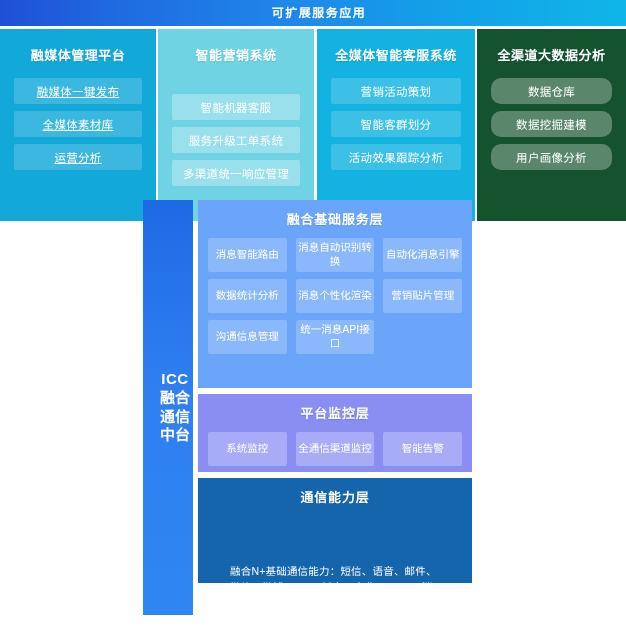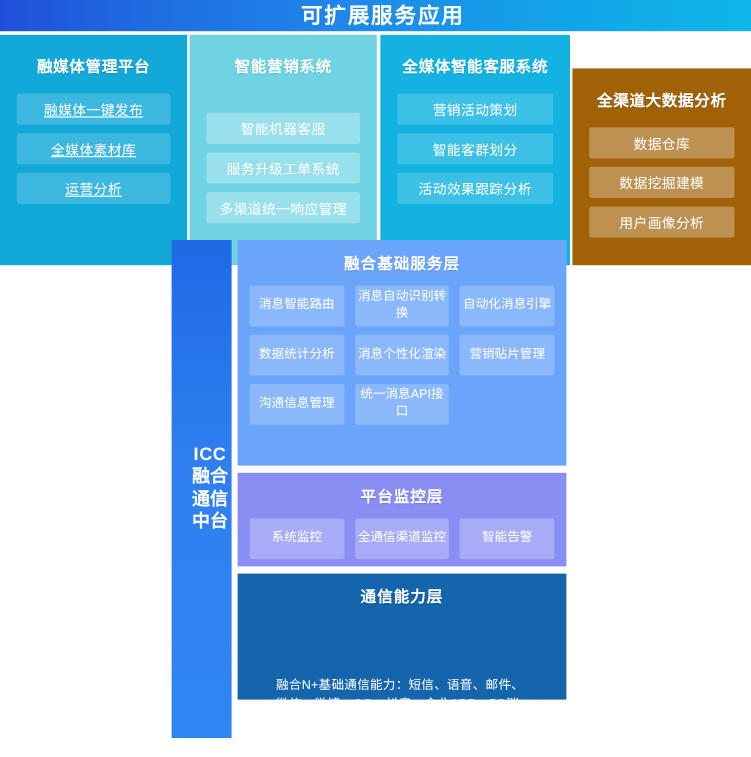--- a/index.html
+++ b/index.html
@@ -22,21 +22,21 @@
     top: 0;
     width: 626px;
     height: 26px;
     background: linear-gradient(to right, #1f4fd8 0%, #1f6ae0 18%, #1f86ea 45%, #13a0e8 70%, #0fb6e8 100%);
     display: flex;
     align-items: center;
     justify-content: center;
   }
   .top-banner-title {
     color: #ffffff;
-    font-size: 18px;
+    font-size: 12px;
     font-weight: bold;
     letter-spacing: 1.5px;
     line-height: 1;
     margin-left: 12px;
   }
 
   
   .apps-row {
     position: absolute;
     left: 0;
@@ -49,21 +49,21 @@
     position: relative;
     display: flex;
     flex-direction: column;
     align-items: center;
     padding-top: 16px;
     box-sizing: border-box;
   }
   .app-col.c1 { width: 156px; background: #12a8d8; }
   .app-col.c2 { width: 156px; background: #6fd3e4; margin-left: 2px; gap: 16px; }
   .app-col.c3 { width: 158px; background: #13b2e0; margin-left: 3px; }
-  .app-col.c4 { width: 149px; background: #a16207; margin-left: 2px; margin-top: 28px; }
+  .app-col.c4 { width: 149px; background: #14532d; margin-left: 2px; }
 
   .app-col-title {
     color: #ffffff;
     font-size: 13px;
     font-weight: bold;
     letter-spacing: 0.5px;
     margin-bottom: 14px;
     text-shadow: 0 1px 1px rgba(0,60,110,0.18);
   }
   .app-items {
@@ -80,21 +80,21 @@
     display: flex;
     align-items: center;
     justify-content: center;
     color: #ffffff;
     font-size: 11.5px;
     letter-spacing: 0.3px;
   }
   .c1 .app-item { background: rgba(255,255,255,0.18); text-decoration: underline; }
   .c2 .app-item { background: rgba(255,255,255,0.30); }
   .c3 .app-item { background: rgba(255,255,255,0.18); }
-  .c4 .app-item { background: rgba(255,255,255,0.30); }
+  .c4 .app-item { background: rgba(255,255,255,0.30); border-radius: 10px; }
 
   
   .platform {
     position: absolute;
     left: 143px;
     top: 200px;
     width: 329px;
     height: 415px;
     display: flex;
   }

